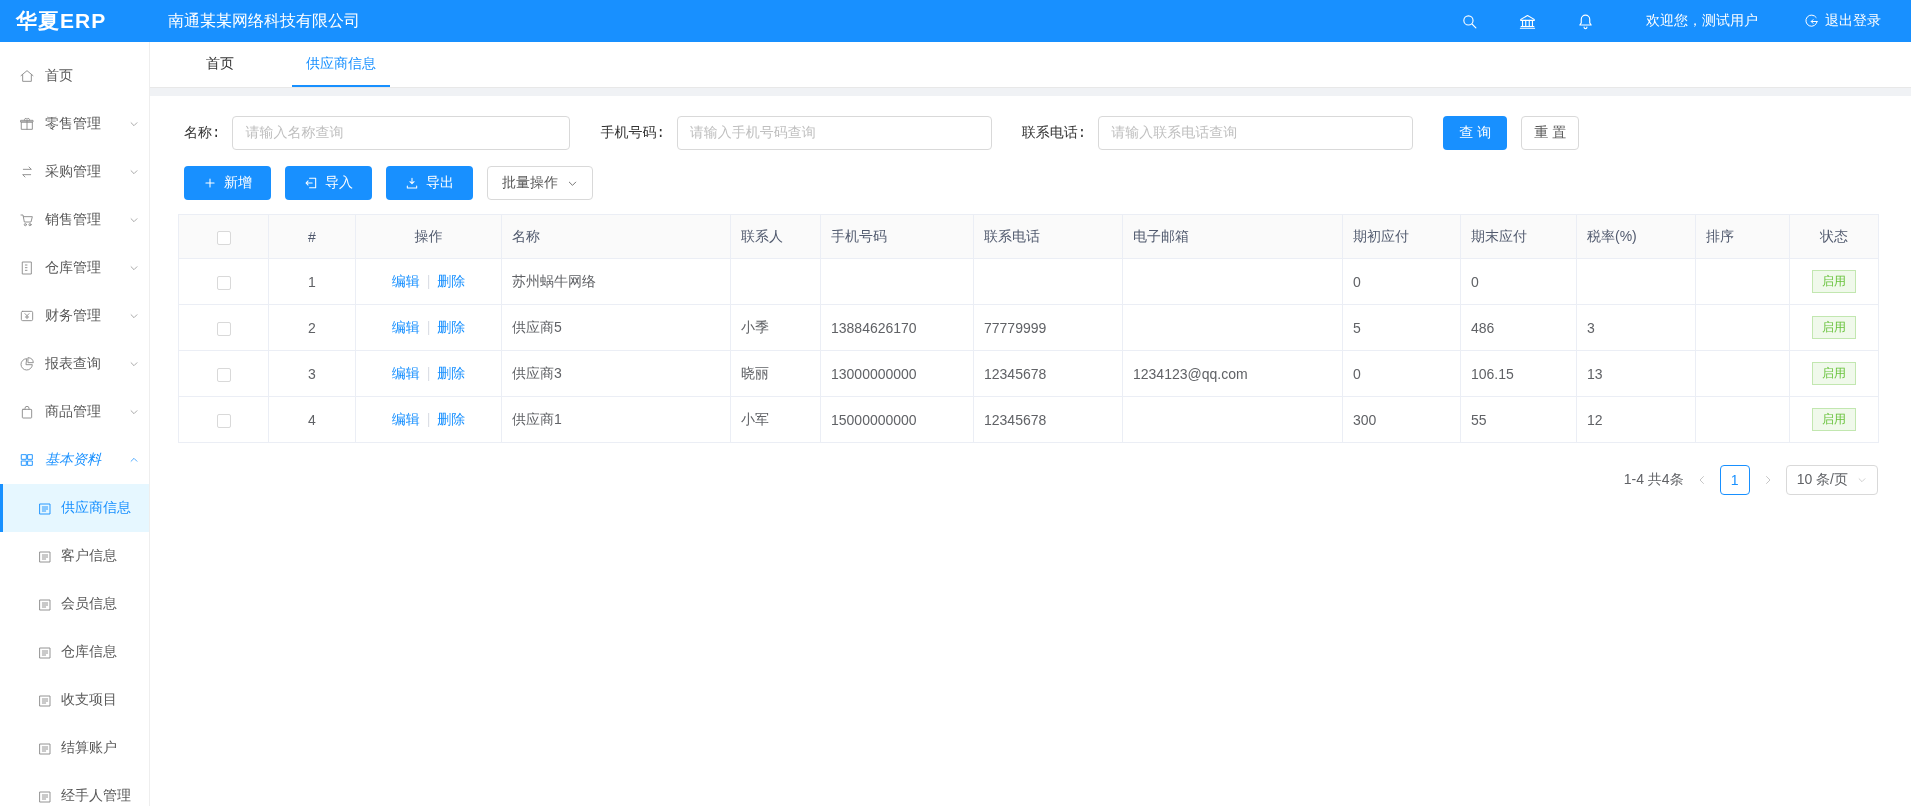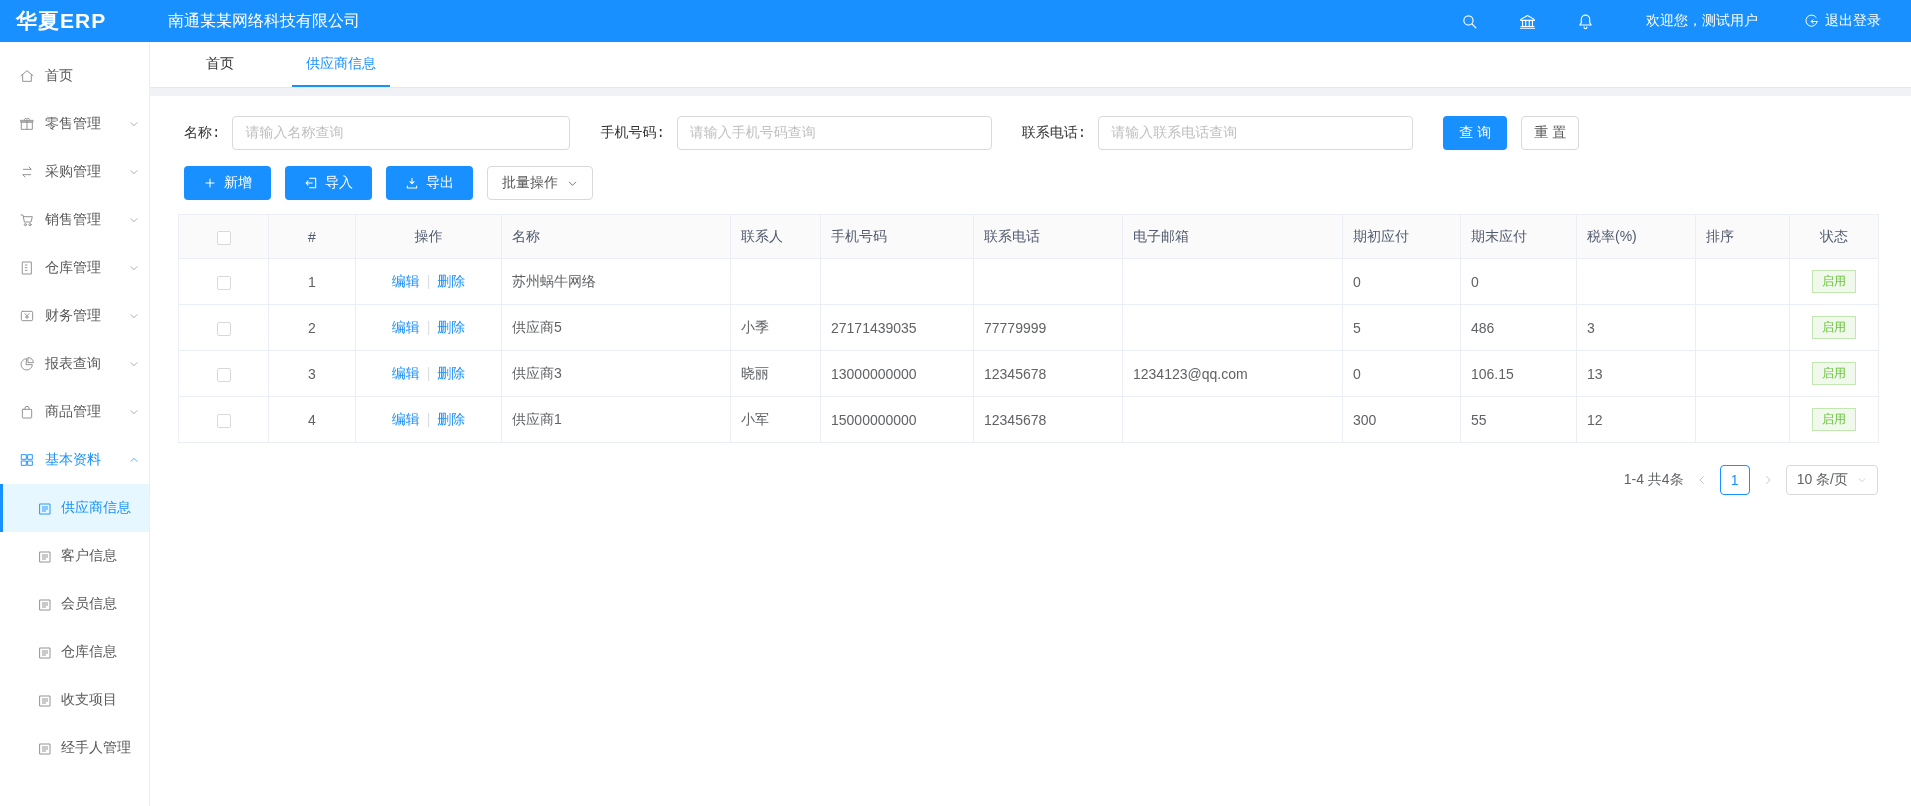--- a/index.html
+++ b/index.html
@@ -24,21 +24,21 @@
   
   .body { flex:1; display:flex; overflow:hidden; }
 
   
   .sidebar { flex:0 0 150px; background:#fff; border-right:1px solid #eee; padding-top:10px; overflow:hidden; }
   .side-item { height:48px; display:flex; align-items:center; padding:0 10px 0 16px; color:#595959; cursor:pointer; border-left:3px solid transparent; }
   .side-item .icon { width:16px; height:16px; margin-right:10px; color:#8c8c8c; flex:0 0 16px; }
   .side-item .icon svg { width:16px; height:16px; stroke:currentColor; fill:none; stroke-width:1.4; stroke-linecap:round; stroke-linejoin:round; display:block; }
   .side-item .chev { margin-left:auto; color:#8c8c8c; }
   .side-item .chev svg { width:10px; height:10px; stroke:currentColor; fill:none; stroke-width:1.8; stroke-linecap:round; stroke-linejoin:round; display:block; }
-  .side-item.parent-active { color:#1890ff; }
+  .side-item.parent-active { color:#1890ff;font-style:italic; }
   .side-item.parent-active .icon, .side-item.parent-active .chev { color:#1890ff; }
   .side-item.sub { padding-left:34px; }
   .side-item.sub .icon { width:14px; height:14px; flex-basis:14px; }
   .side-item.selected { background:#e6f7ff; color:#1890ff; border-left-color:#1890ff; }
   .side-item.selected .icon { color:#1890ff; }
 
   
   .main { flex:1; display:flex; flex-direction:column; background:#f0f2f5; overflow:hidden; }
   .tabbar { flex:0 0 46px; background:#fff; border-bottom:1px solid #e8e8e8; display:flex; align-items:stretch; padding-left:42px; gap:44px; }
   .tab { display:flex; align-items:center; padding:0 14px; color:#333; cursor:pointer; border-bottom:2px solid transparent; }
@@ -288,20 +288,29 @@
           <span>仓库信息</span>
         </div>
         <div class="side-item sub">
           <span class="icon">
             <svg viewBox="0 0 24 24">
               <rect x="4.5" y="4.5" width="15" height="15"></rect>
               <path d="M8 9h8M8 12h8M8 15h5"></path>
             </svg>
           </span>
           <span>收支项目</span>
+        </div>
+        <div class="side-item sub">
+          <span class="icon">
+            <svg viewBox="0 0 24 24">
+              <rect x="4.5" y="4.5" width="15" height="15"></rect>
+              <path d="M8 9h8M8 12h8M8 15h5"></path>
+            </svg>
+          </span>
+          <span>结算账户</span>
         </div>
         <div class="side-item sub">
           <span class="icon">
             <svg viewBox="0 0 24 24">
               <rect x="4.5" y="4.5" width="15" height="15"></rect>
               <path d="M8 9h8M8 12h8M8 15h5"></path>
             </svg>
           </span>
           <span>经手人管理</span>
         </div>
@@ -417,21 +426,21 @@
                 <td></td>
                 <td></td>
                 <td class="center"><span class="badge-enabled">启用</span></td>
               </tr>
               <tr>
                 <td class="center"><span class="checkbox"></span></td>
                 <td class="center">2</td>
                 <td class="center"><a class="op-link">编辑</a><span class="op-sep">|</span><a class="op-link">删除</a></td>
                 <td>供应商5</td>
                 <td>小季</td>
-                <td>27171439035</td>
+                <td>13884626170</td>
                 <td>77779999</td>
                 <td></td>
                 <td>5</td>
                 <td>486</td>
                 <td>3</td>
                 <td></td>
                 <td class="center"><span class="badge-enabled">启用</span></td>
               </tr>
               <tr>
                 <td class="center"><span class="checkbox"></span></td>

